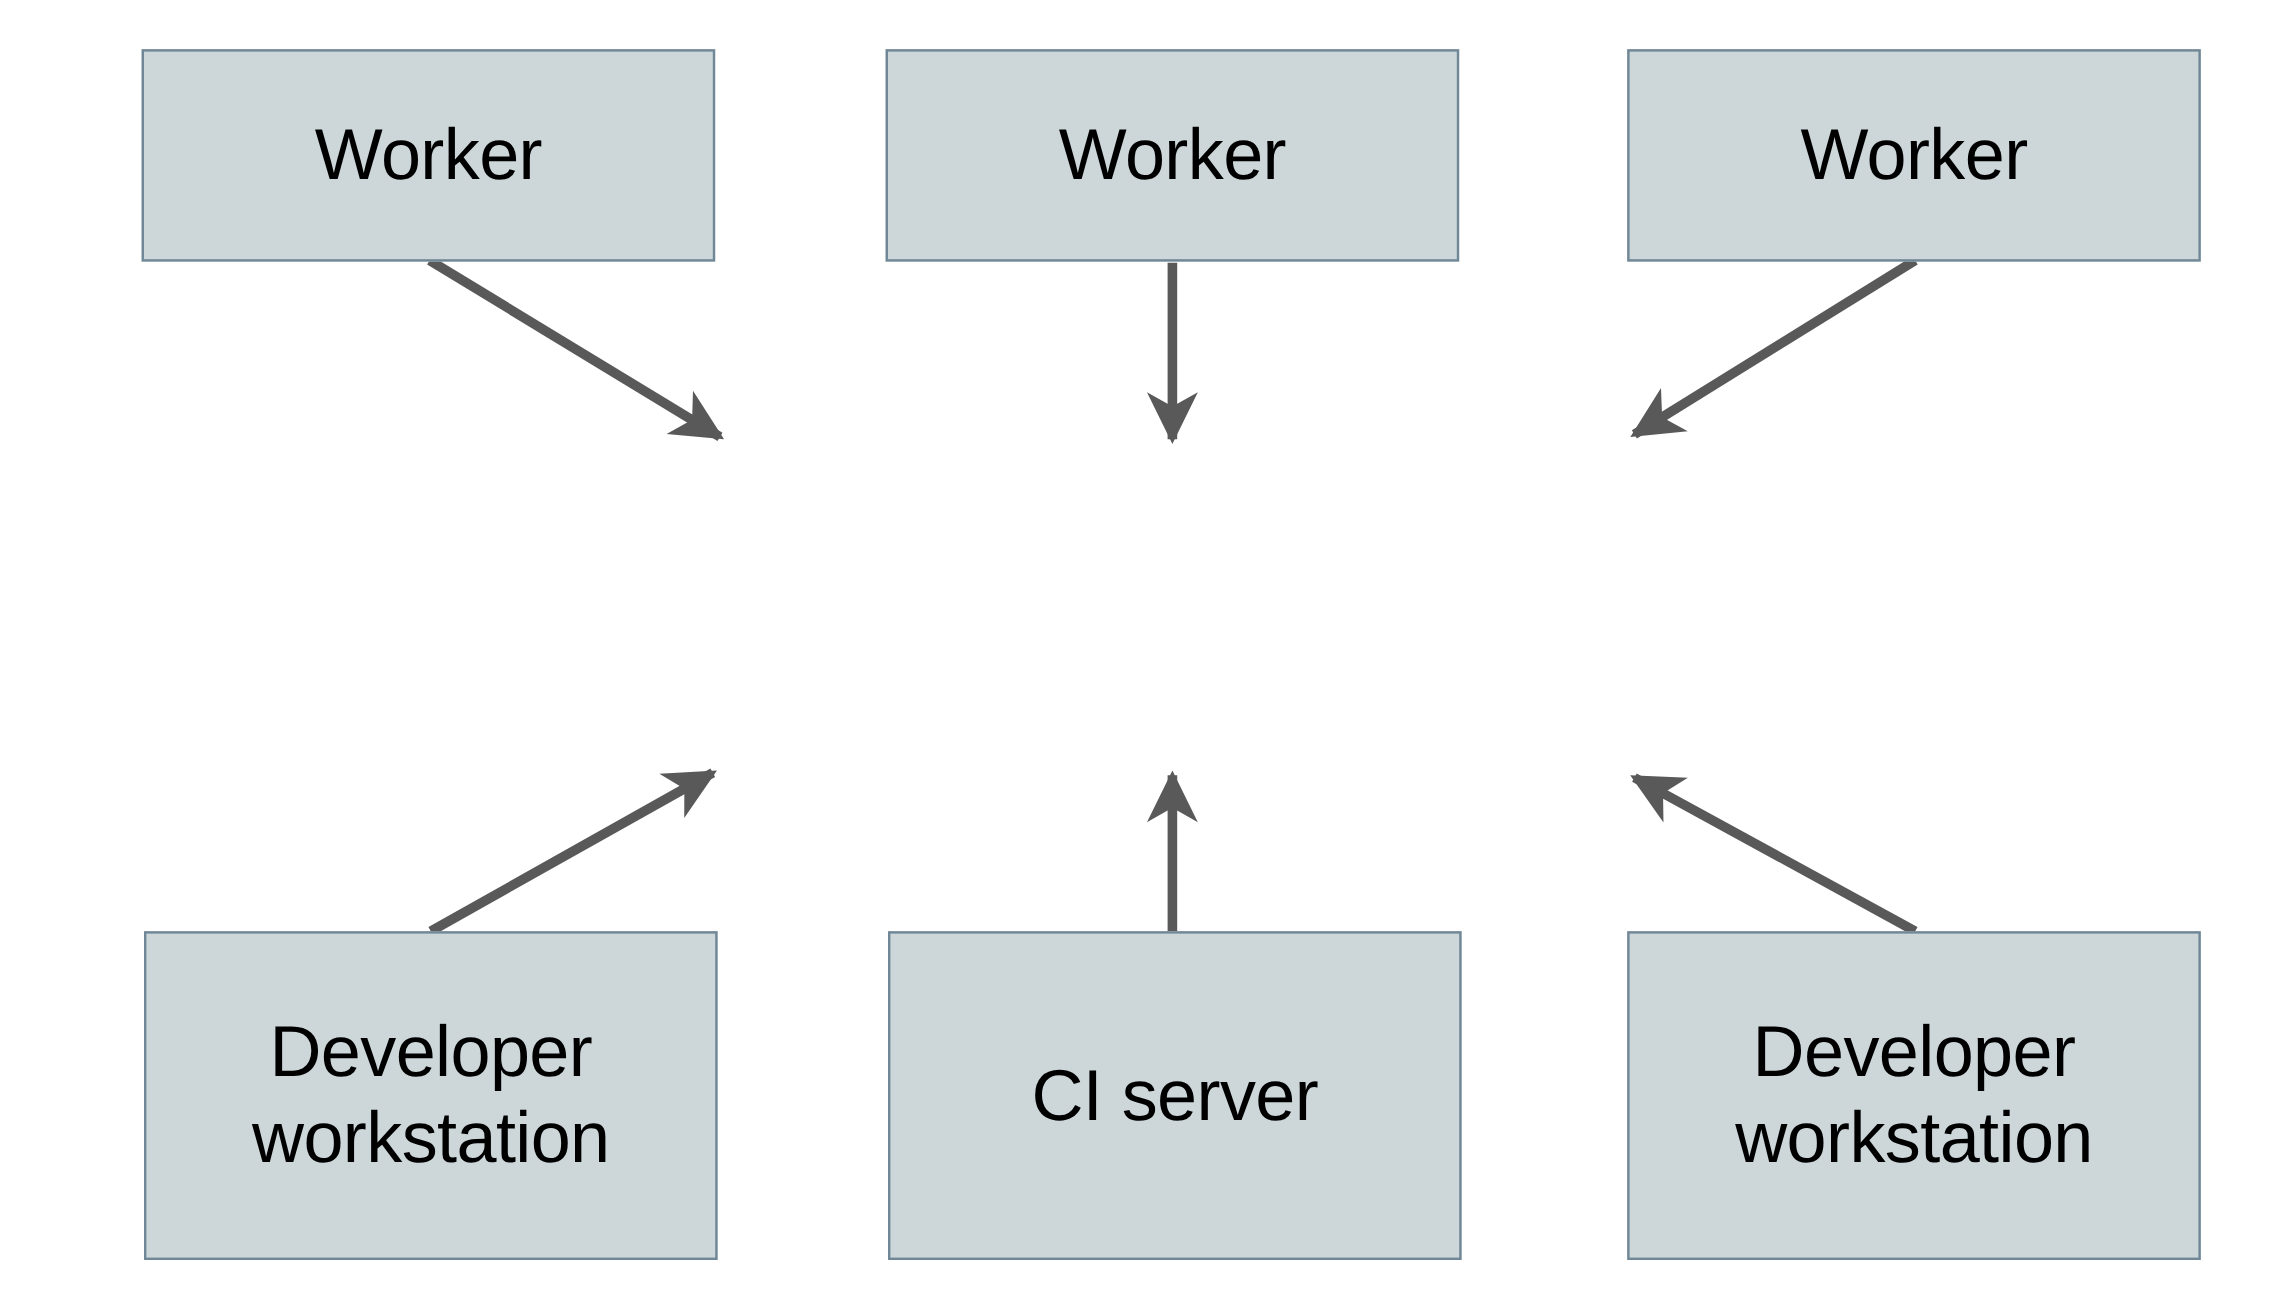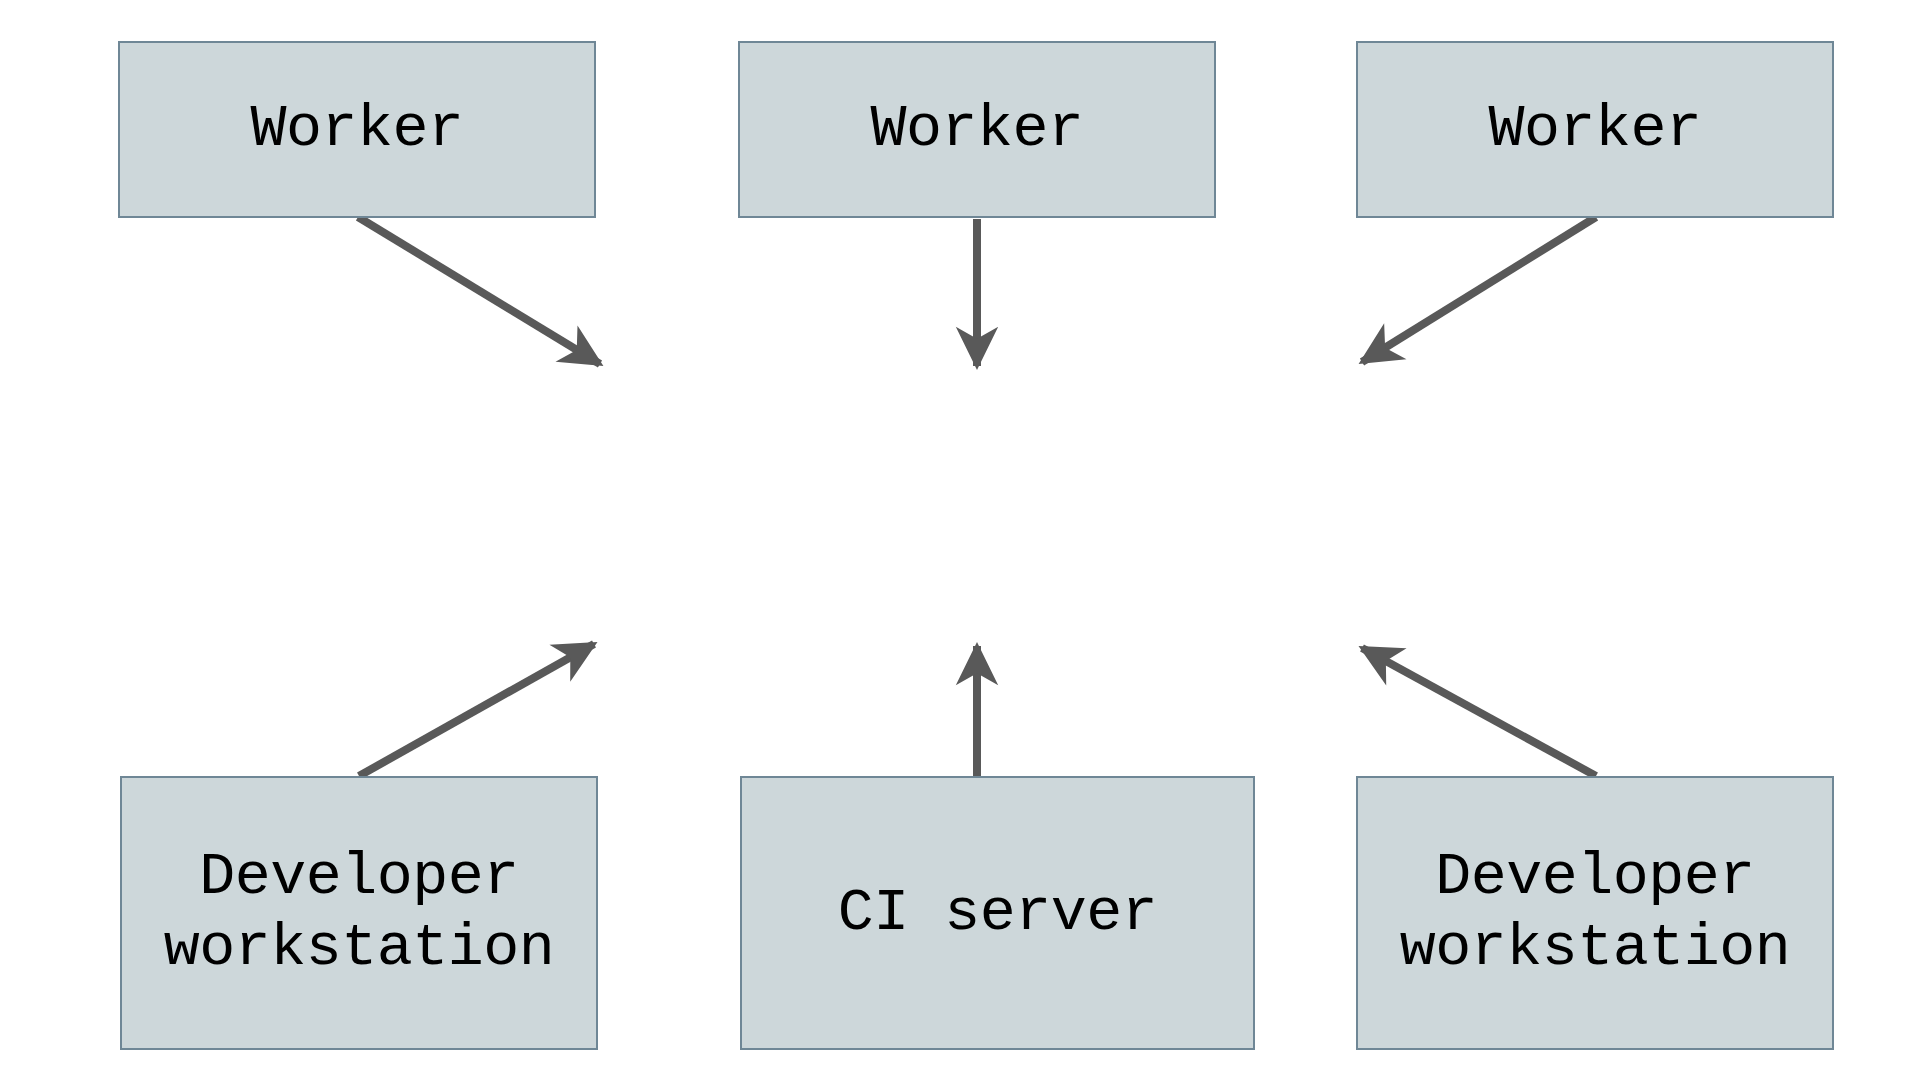--- a/index.html
+++ b/index.html
@@ -31,21 +31,21 @@
     box-sizing: border-box;
     background: #cdd7da;
     border: 2px solid #6f8796;
     display: flex;
     align-items: center;
     justify-content: center;
     text-align: center;
   }
   .node-label {
     color: #000000;
-    font-family: Liberation Mono, monospace;
+    font-family: Liberation Sans, sans-serif;
     font-weight: 400;
     font-size: 60px;
     line-height: 1.18;
     letter-spacing: -0.5px;
     white-space: pre-line;
     -webkit-font-smoothing: antialiased;
   }
 </style>
 </head>
 <body>
@@ -79,21 +79,21 @@
   <div class="node-box" style="left: 1356px; top: 41px; width: 478px; height: 177px;">
     <span class="node-label">Worker</span>
   </div>
 
 
   <div class="node-box" style="left: 120px; top: 776px; width: 478px; height: 274px;">
     <span class="node-label">Developer
 workstation</span>
   </div>
 
-  <div class="node-box" style="left: 740px; top: 776px; width: 515px; height: 274px; text-align: center;">
+  <div class="node-box" style="left: 740px; top: 776px; width: 478px; height: 274px; text-align: center;">
     <span class="node-label">CI server</span>
   </div>
 
   <div class="node-box" style="left: 1356px; top: 776px; width: 478px; height: 274px;">
     <span class="node-label">Developer
 workstation</span>
   </div>
 
 </div>
 

